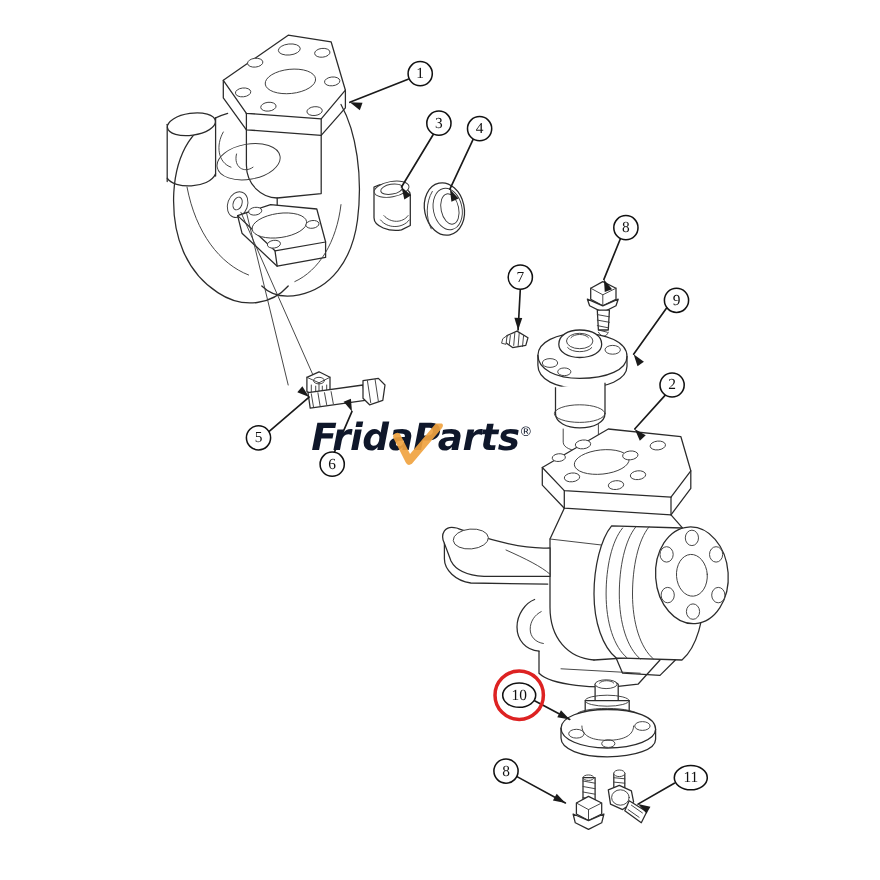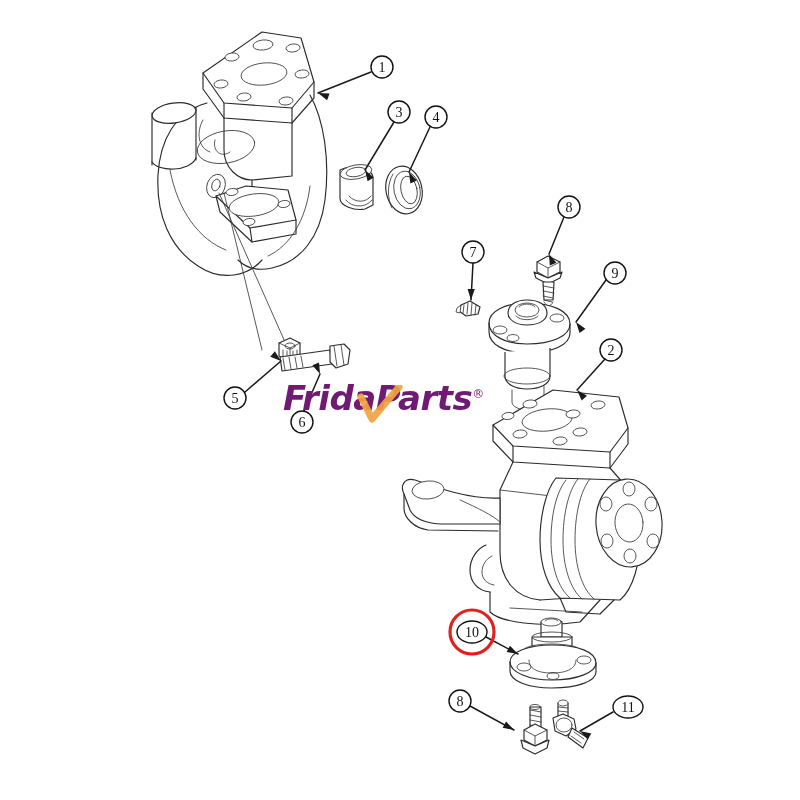--- a/index.html
+++ b/index.html
@@ -82,21 +82,21 @@
   }
   #watermark {
     left: 283px;
     top: 378px;
     font-family: "DejaVu Sans", sans-serif;
     font-size: 34px;
     font-weight: bold;
     font-style: italic;
     letter-spacing: -0.5px;
   }
-  .wm-blue { color: #701a75; }
+  .wm-blue { color: #0f172a; }
   .wm-reg {
     font-size: 12px;
     vertical-align: super;
     font-style: normal;
     font-weight: normal;
   }
   #wm-check {
     position: absolute;
     left: 355px;
     top: 385px;

